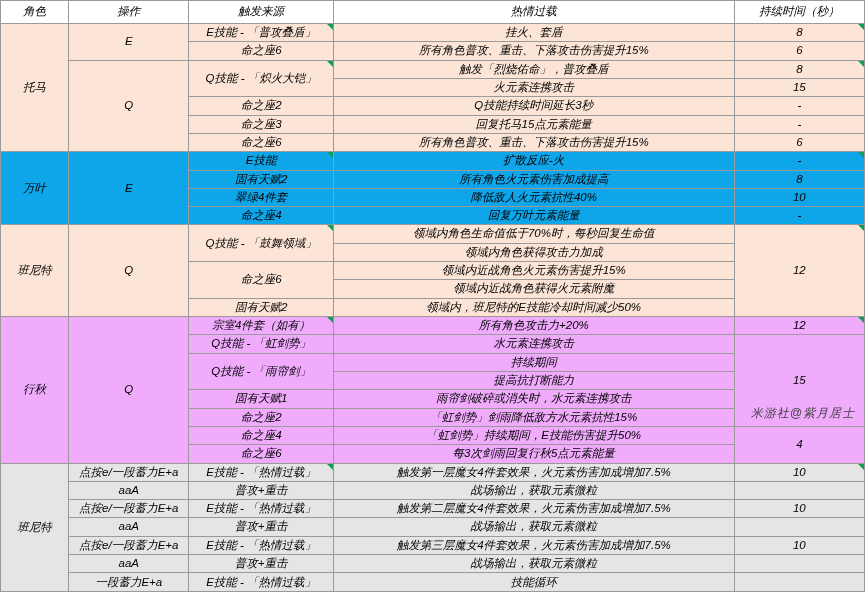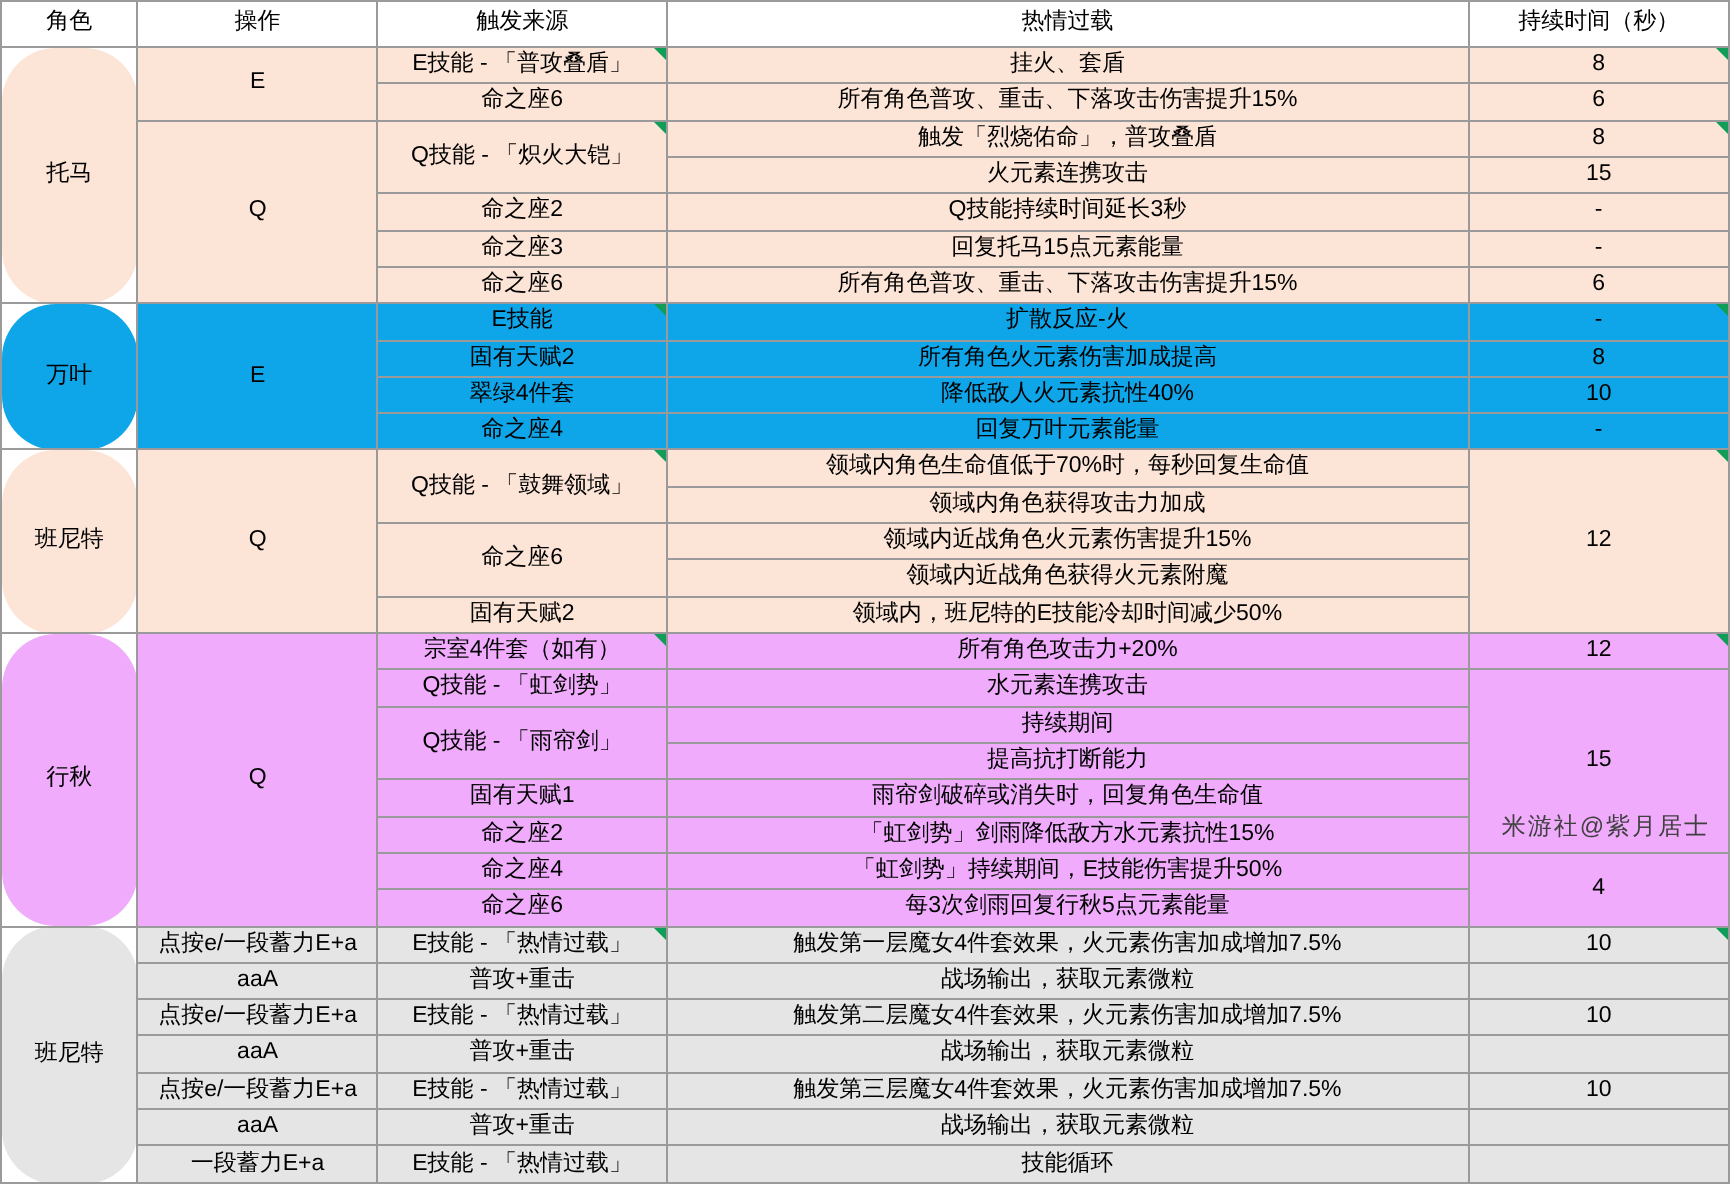--- a/index.html
+++ b/index.html
@@ -42,21 +42,21 @@
   .col-eff  { width: 400px; }
   .col-dur  { width: 130px; }
 
   
   .tint-peach   { background: #fce4d6; }
   .tint-green   { background: #0ea5e9; }
   .tint-peach2  { background: #fce4d6; }
   .tint-blue    { background: #f0abfc; }
   .tint-peach3  { background: #e5e5e5; }
 
-  .cell-name { font-size: 13px; border-radius: 27px; }
+  .cell-name { font-size: 13px; }
   .tiny { font-size: 10.5px; margin-top: 40px; }
   .nowrapsm { font-size: 10.7px; }
 
   
   .mark { position: relative; }
   .mark::after {
     content: "";
     position: absolute;
     top: 0;
     right: 0;
@@ -65,21 +65,21 @@
   }
   .watermark {
     position: absolute;
     right: 10px;
     bottom: 6px;
     font-size: 12px;
     color: #404040;
     letter-spacing: 1px;
     pointer-events: none;
   }
-  .wrap { position: relative; width: 865px; height: 428px; }
+  .wrap { position: relative; width: 865px; height: 428px; font-style: italic; }
 </style>
 </head>
 <body>
 
 <div class="wrap">
 <table class="sheet">
   <colgroup>
     <col class="col-char">
         <col class="col-op">
         <col class="col-src">
@@ -194,21 +194,21 @@
     </tr>
     <tr>
       <td class="tint-blue" rowspan="2">Q技能 - 「雨帘剑」</td>
       <td class="tint-blue">持续期间</td>
     </tr>
     <tr>
       <td class="tint-blue">提高抗打断能力</td>
     </tr>
     <tr>
       <td class="tint-blue">固有天赋1</td>
-      <td class="tint-blue">雨帘剑破碎或消失时，回复角色生命值</td>
+      <td class="tint-blue">雨帘剑破碎或消失时，水元素连携攻击</td>
     </tr>
     <tr>
       <td class="tint-blue">命之座2</td>
       <td class="tint-blue">「虹剑势」剑雨降低敌方水元素抗性15%</td>
     </tr>
     <tr>
       <td class="tint-blue">命之座4</td>
       <td class="tint-blue">「虹剑势」持续期间，E技能伤害提升50%</td>
       <td class="tint-blue" rowspan="2">4</td>
     </tr>

